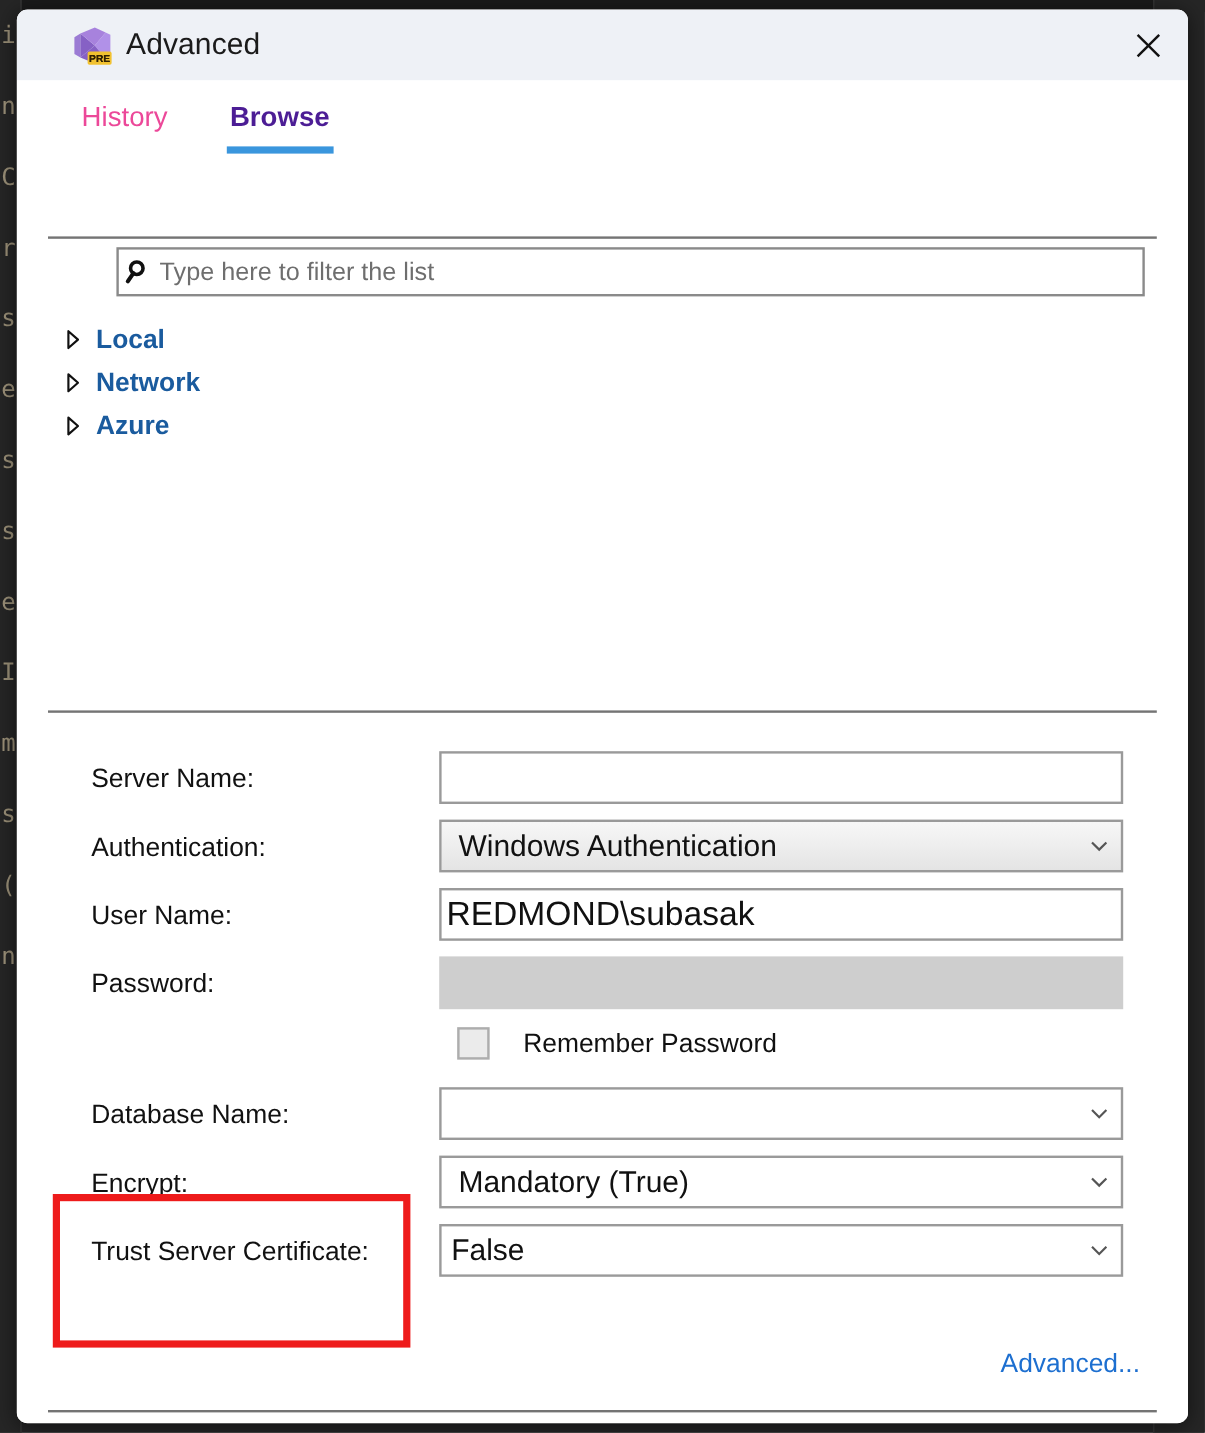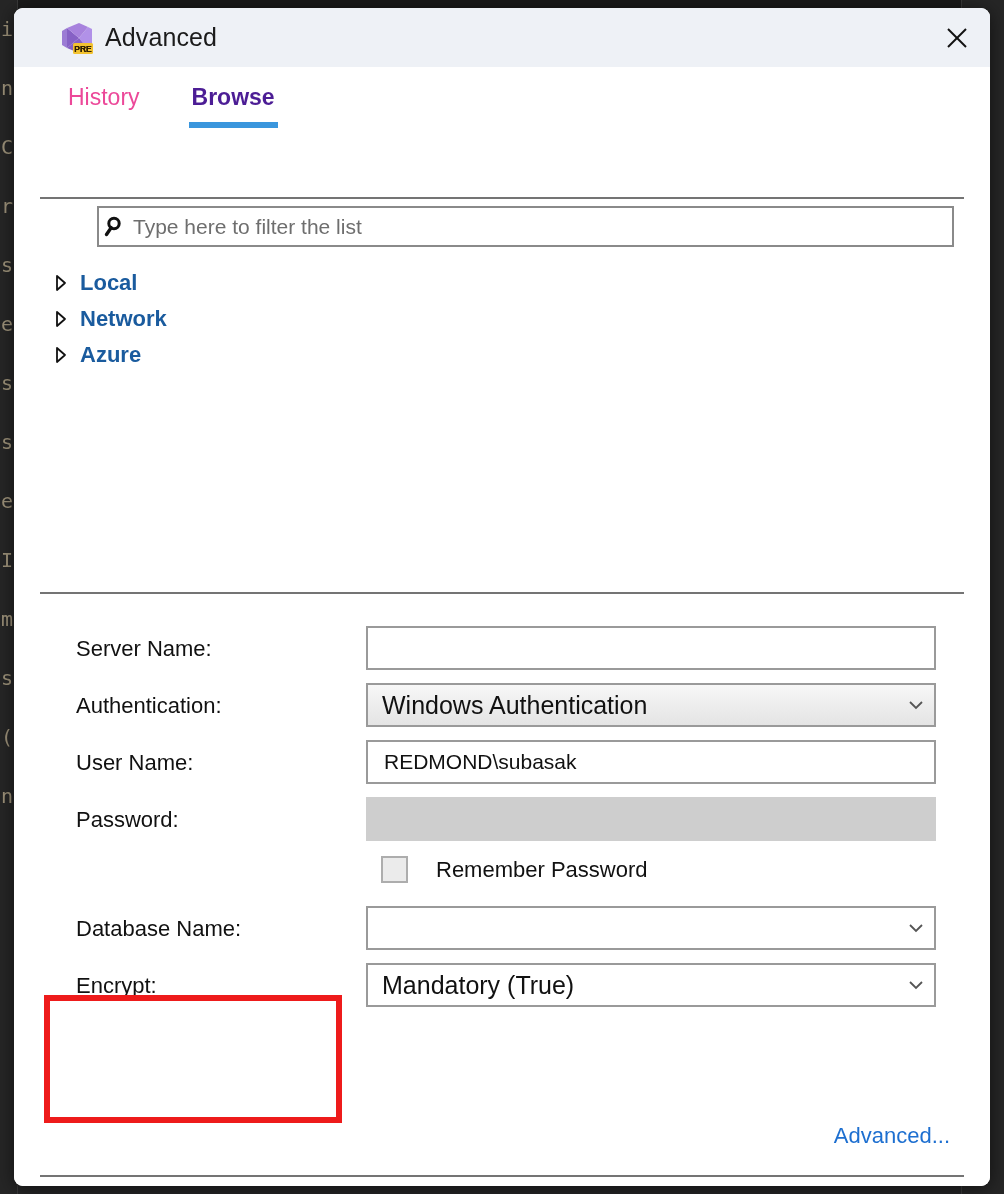--- a/index.html
+++ b/index.html
@@ -219,24 +219,24 @@
     position: absolute;
     left: 352px;
     width: 570px;
     top: 6px;
     height: 44px;
     box-sizing: border-box;
   }
   .textbox {
     border: 2px solid #9a9a9a;
     background: #fff;
-    font-size: 21px;
+    font-size: 28px;
     color: #111;
     line-height: 40px;
-    padding: 0 16px;
+    padding: 0 4px;
     overflow: hidden;
     white-space: nowrap;
   }
   .combo {
     border: 2px solid #9a9a9a;
     background: linear-gradient(#f7f7f7, #e4e4e4);
     font-size: 25px;
     color: #111;
     line-height: 40px;
     padding: 0 44px 0 14px;
@@ -474,20 +474,31 @@
           <div class="fctrl combo plain" style="padding-left:14px">
             <span>Mandatory (True)</span>
             <span class="chev">
               <svg width="16" height="10" viewBox="0 0 16 10">
                   <path d="M2 2 L8 8 L14 2" fill="none" stroke="#555" stroke-width="1.8"></path>
                 </svg>
             </span>
           </div>
         </div>
 
+        <div class="frow">
+          <div class="flabel">Trust Server Certificate:</div>
+          <div class="fctrl combo plain">
+            <span>False</span>
+            <span class="chev">
+              <svg width="16" height="10" viewBox="0 0 16 10">
+                  <path d="M2 2 L8 8 L14 2" fill="none" stroke="#555" stroke-width="1.8"></path>
+                </svg>
+            </span>
+          </div>
+        </div>
 
         <div class="callout"></div>
       </div>
 
       <div class="advanced-link">Advanced...</div>
 
       <div class="hr hr-bottom"></div>
 
     </div>
   </div>

